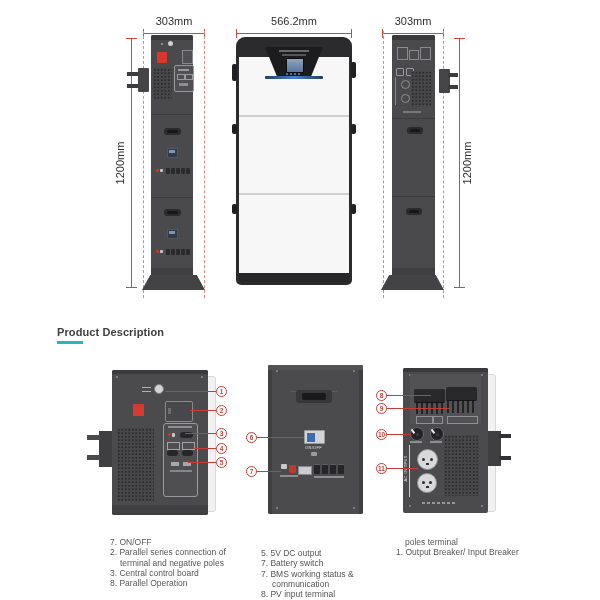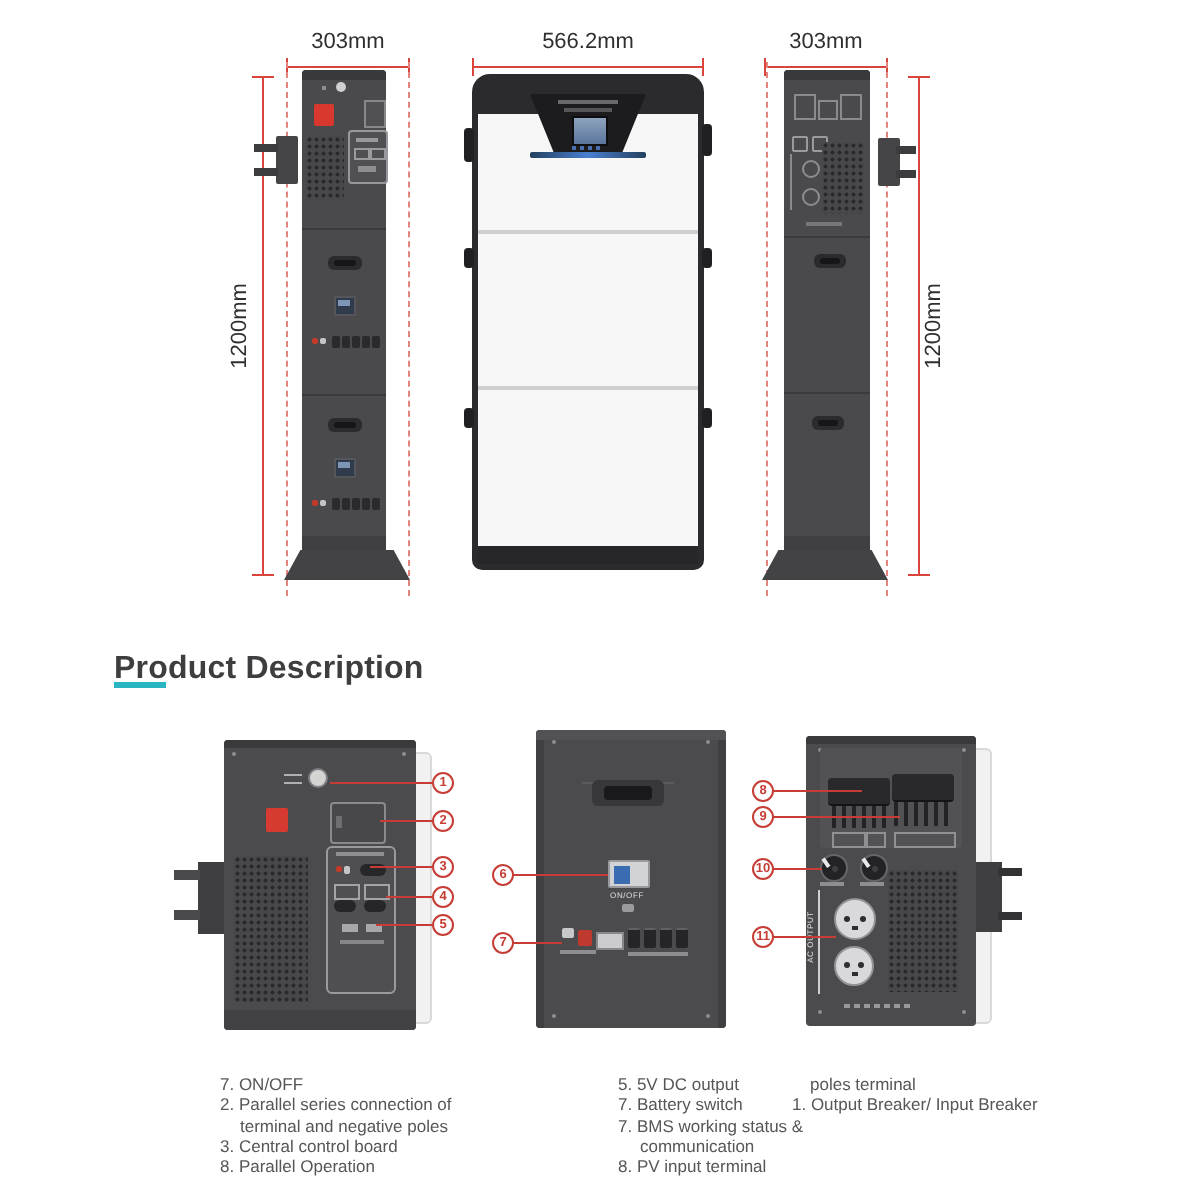--- a/index.html
+++ b/index.html
@@ -18,21 +18,21 @@
   .teeth{background-image:repeating-linear-gradient(90deg,#232325 0 2px,rgba(0,0,0,0) 2px 5px);}
   .screw{position:absolute;width:2px;height:2px;border-radius:50%;background:#8e8e90;}
   .seam{position:absolute;left:0;width:100%;height:1px;background:#3a3a3c;}
   .handle{position:absolute;background:#2b2b2d;border-radius:3px;}
   .hinner{position:absolute;left:3px;top:2px;right:3px;bottom:2px;background:#161618;border-radius:2px;}
   
   .co{position:absolute;width:9px;height:9px;border:1px solid #c63d35;border-radius:50%;background:#fff;
       color:#c63d35;font-size:6.5px;font-weight:700;display:flex;align-items:center;justify-content:center;z-index:6;}
   .cl{position:absolute;height:1px;background:#c63d35;z-index:5;}
   
-  .title{position:absolute;font-size:16px;font-weight:700;color:#3e3e40;letter-spacing:0.1px;}
+  .title{position:absolute;font-size:11px;font-weight:700;color:#3e3e40;letter-spacing:0.1px;}
   .accent{position:absolute;background:#2ab5c2;}
   .legend-col{position:absolute;font-size:8.5px;line-height:10.3px;color:#565658;}
   .w1{padding-left:10px;} .w2{padding-left:11px;} .w3{padding-left:9px;}
   .chip{position:absolute;border-radius:1px;}
   .tinytxt{position:absolute;font-size:4px;color:#e0e0e2;text-align:center;letter-spacing:0.3px;white-space:nowrap;}
   .circ{border-radius:50%;}
 </style>
 </head>
 <body>
 
@@ -324,21 +324,21 @@
       <span>11</span>
     </div>
 
   <div class="legend-col" style="left:110px;top:537px;width:130px;">
     <div>7. ON/OFF</div>
     <div>2. Parallel series connection of</div>
     <div class="w1">terminal and negative poles</div>
     <div>3. Central control board</div>
     <div>8. Parallel Operation</div>
   </div>
-  <div class="legend-col" style="left:261px;top:537px;width:108px;margin-left:48px;">
+  <div class="legend-col" style="left:261px;top:548px;width:108px;">
     <div>5. 5V DC output</div>
     <div>7. Battery switch</div>
     <div>7. BMS working status &amp;</div>
     <div class="w2">communication</div>
     <div>8. PV input terminal</div>
   </div>
   <div class="legend-col" style="left:396px;top:537px;width:140px;">
     <div class="w3">poles terminal</div>
     <div>1. Output Breaker/ Input Breaker</div>
   </div>

